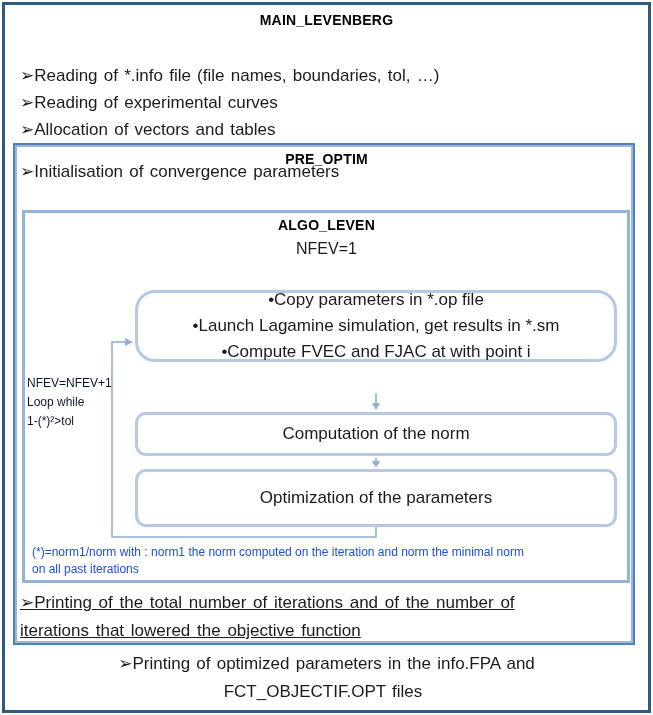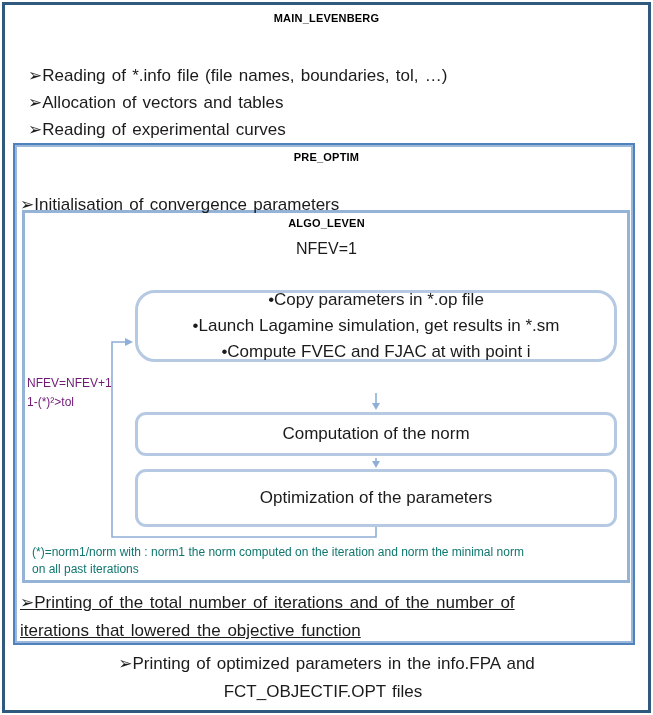--- a/index.html
+++ b/index.html
@@ -32,42 +32,41 @@
     left: 22px; top: 210px; width: 608px; height: 373px;
     border: 3px solid #95b3d7;
     background: transparent;
   }
 
   
   .title {
     left: 0; width: 653px;
     text-align: center;
     font-weight: bold;
-    font-size: 11px;
+    font-size: 14px;
     letter-spacing: 0.2px;
     color: #000;
   }
   .title-main   { top: 12px; }
   .title-preoptim { top: 151px; }
   .title-algo   { top: 217px; }
   .subtitle-algo {
     left: 0; top: 240px; width: 653px;
     text-align: center;
     font-size: 16px;
   }
 
   
   .bullets-top {
     left: 20px; top: 62px; width: 610px;
     font-size: 17px; line-height: 27px;
     word-spacing: 1.5px;
-    margin-left: 8px;
   }
   .bullet-preoptim {
-    left: 20px; top: 194px; width: 600px;
+    left: 20px; top: 161px; width: 600px;
     font-size: 17px; word-spacing: 1.5px;
   }
   .bullets-bottom-preoptim {
     left: 20px; top: 589px; width: 606px;
     font-size: 17px; line-height: 28px;
     word-spacing: 2px;
     text-decoration: underline;
   }
   .bullets-bottom-main {
     left: 8px; top: 650px; width: 630px;
@@ -90,26 +89,26 @@
     justify-content: center;
   }
   .step-1 { top: 290px; height: 72px; border-radius: 20px; line-height: 26px; }
   .step-2 { top: 412px; height: 44px; }
   .step-3 { top: 469px; height: 58px; }
 
   
   .loop-label {
     left: 27px; top: 374px; width: 100px;
     font-size: 12px; line-height: 19px;
-    color: #701a75;
+    color: #0f172a;
   }
   .footnote {
     left: 32px; top: 544px; width: 588px;
     font-size: 12px; line-height: 16.5px;
-    color: #0f766e;
+    color: #1d4ed8;
   }
 
   
   .connectors {
     left: 0; top: 0; width: 653px; height: 715px;
     pointer-events: none;
   }
 </style>
 </head>
 <body>
@@ -138,40 +137,41 @@
     </g>
   </svg>
 
   <div class="abs title title-main">MAIN_LEVENBERG</div>
   <div class="abs title title-preoptim">PRE_OPTIM</div>
   <div class="abs title title-algo">ALGO_LEVEN</div>
   <div class="abs subtitle-algo">NFEV=1</div>
 
   <div class="abs bullets-top">
     <div>➢Reading of *.info file (file names, boundaries, tol, …)</div>
+    <div>➢Reading of experimental curves</div>
     <div>➢Allocation of vectors and tables</div>
-    <div>➢Reading of experimental curves</div>
   </div>
 
   <div class="abs bullet-preoptim">➢Initialisation of convergence parameters</div>
 
   <div class="abs step step-1">
     <div>•Copy parameters in *.op file</div>
     <div>•Launch Lagamine simulation, get results in *.sm</div>
     <div>•Compute FVEC and FJAC at with point i</div>
   </div>
   <div class="abs step step-2">
     <div>Computation of the norm</div>
   </div>
   <div class="abs step step-3">
     <div>Optimization of the parameters</div>
   </div>
 
   <div class="abs loop-label">
     <div>NFEV=NFEV+1</div>
+    <div>Loop while</div>
     <div>1-(*)²&gt;tol</div>
   </div>
 
   <div class="abs footnote">
     <div>(*)=norm1/norm with : norm1 the norm computed on the iteration and norm the minimal norm</div>
     <div>on all past iterations</div>
   </div>
 
   <div class="abs bullets-bottom-preoptim">
     <div>➢Printing of the total number of iterations and of the number of</div>

